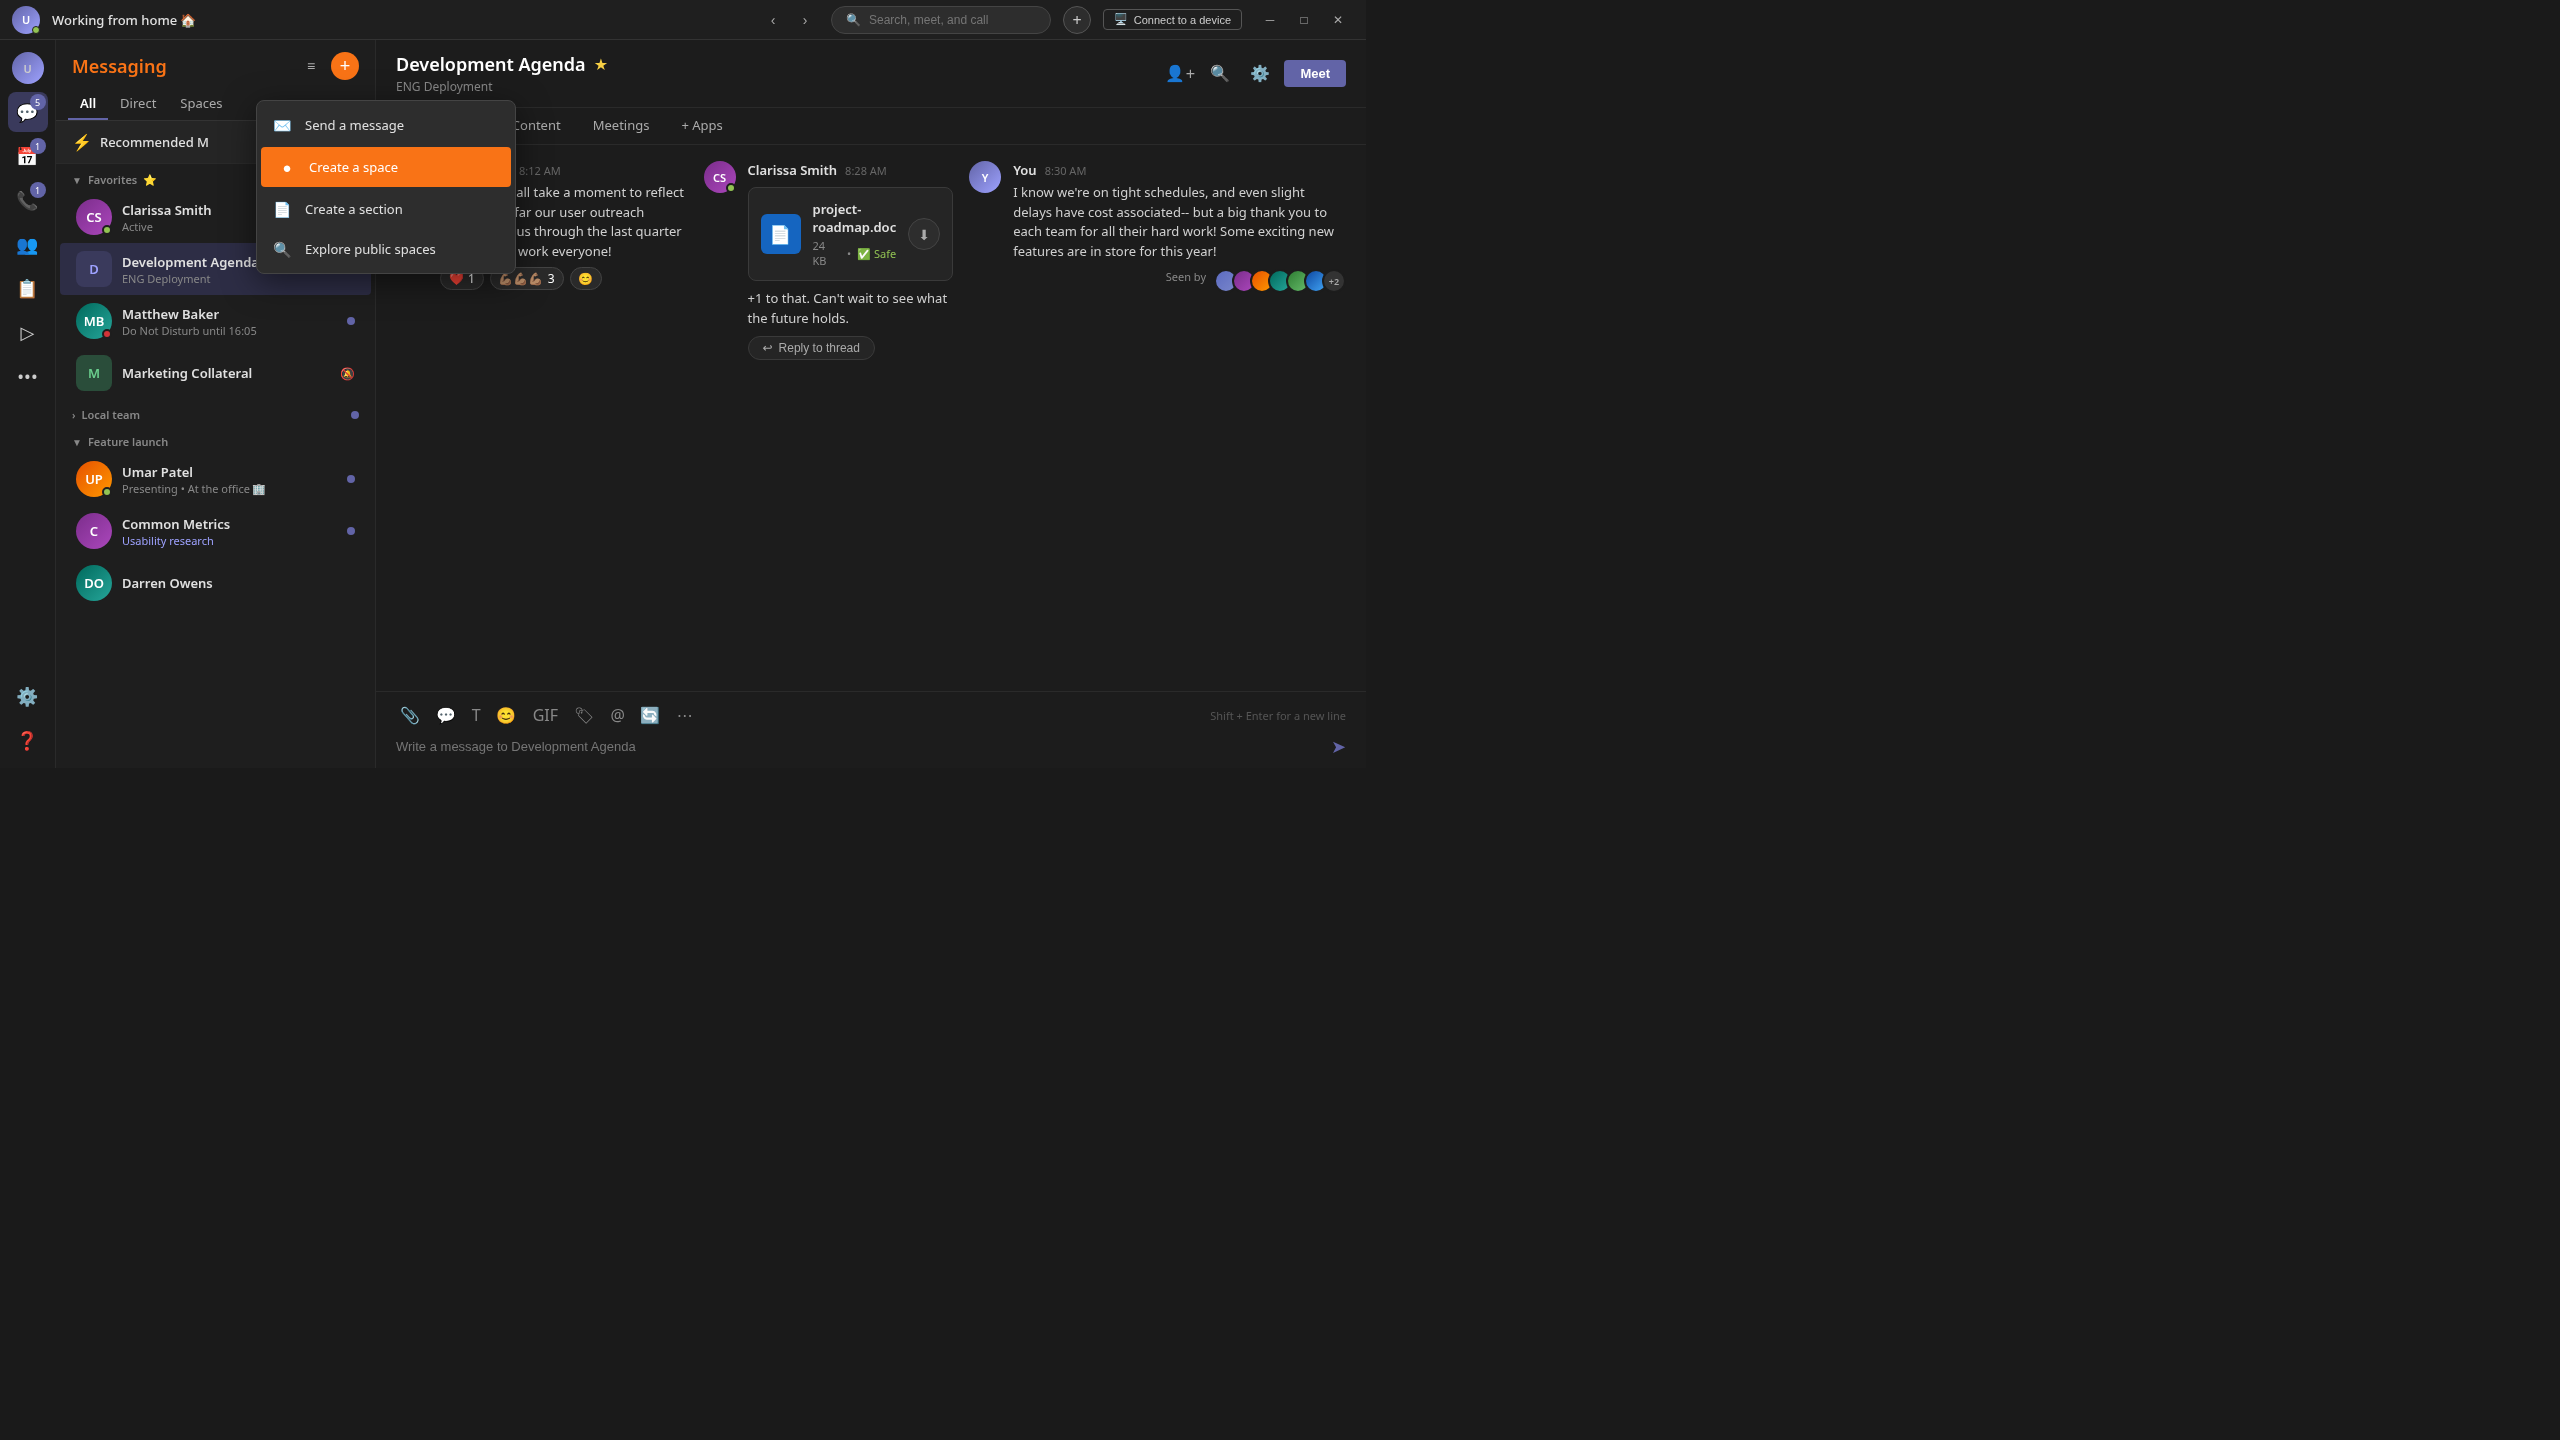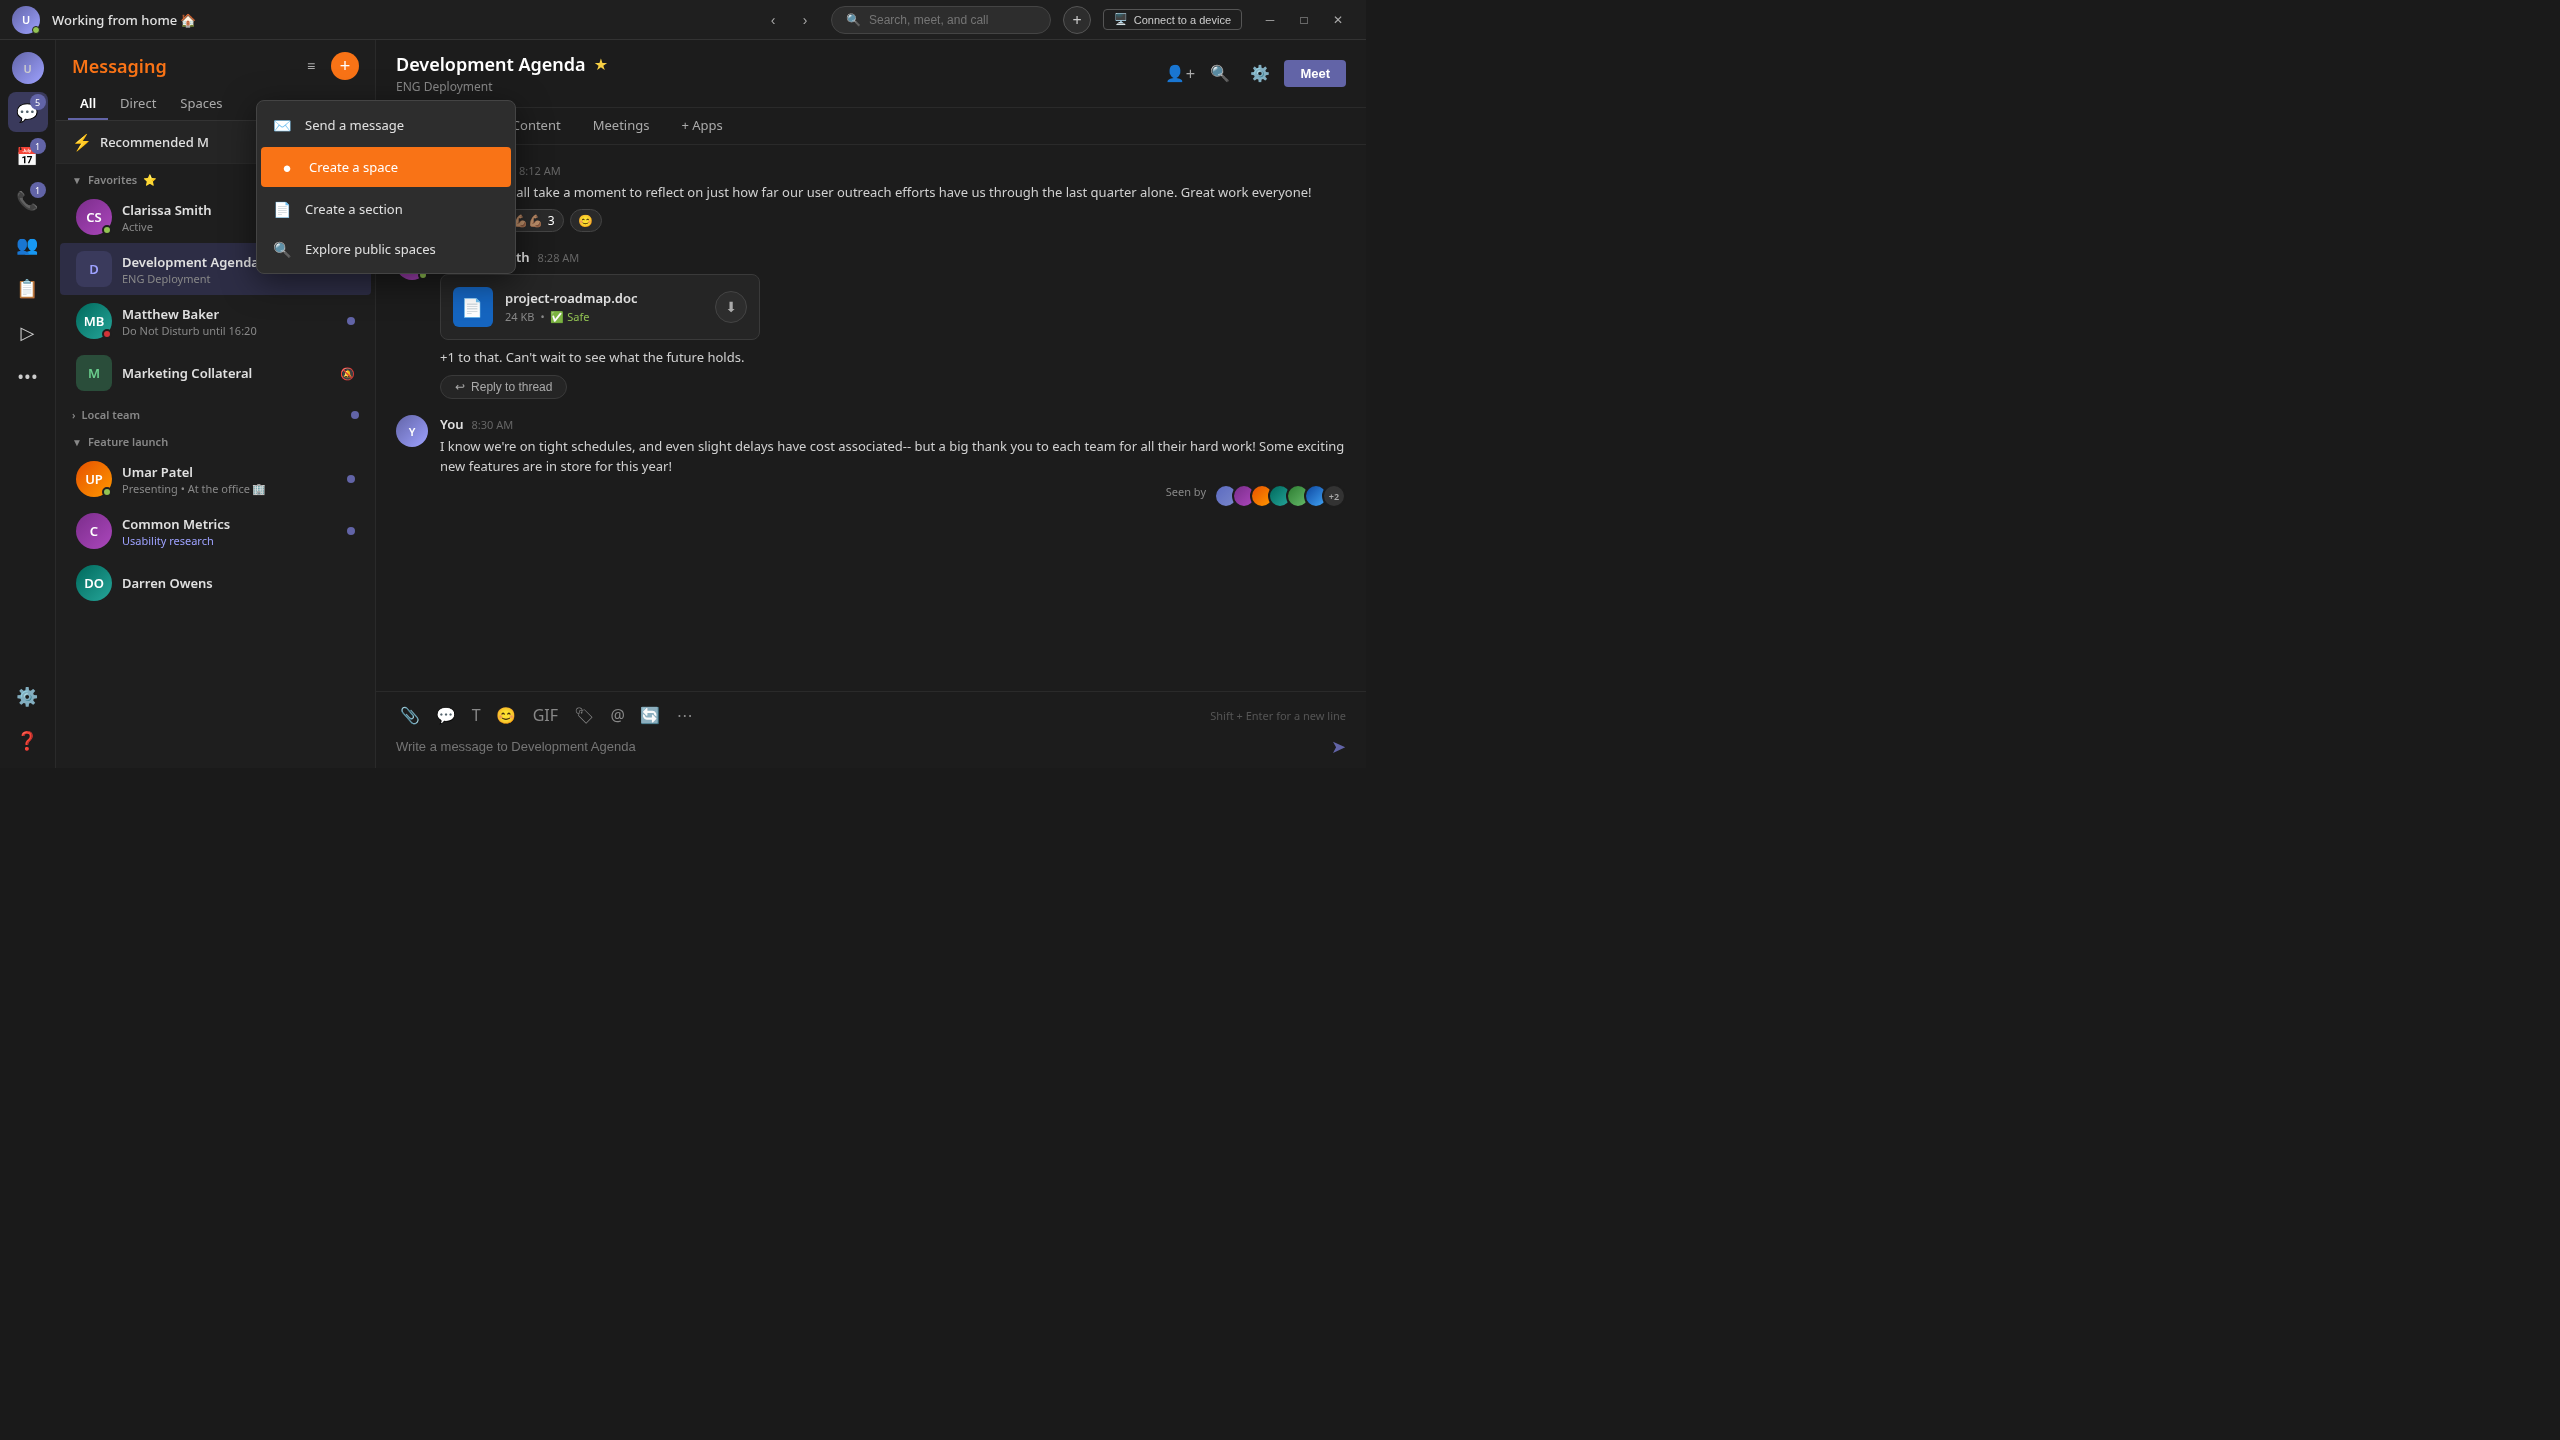--- a/index.html
+++ b/index.html
@@ -265,21 +265,21 @@
     }
     .chat-tab {
       padding: 8px 16px; font-size: 13px; color: #aaa;
       cursor: pointer; border-bottom: 2px solid transparent;
     }
     .chat-tab-add { color: #aaa; display: flex; align-items: center; gap: 4px; }
 
     
     .messages-area {
       flex: 1; overflow-y: auto; padding: 16px 20px;
-      display: flex; flex-direction: column; gap: 16px;
+      display: flex; flex-direction: row; gap: 16px;
     }
     .messages-area::-webkit-scrollbar { width: 4px; }
     .messages-area::-webkit-scrollbar-thumb { background: #444; border-radius: 2px; }
 
     .message-row {
       display: flex; gap: 12px; align-items: flex-start;
     }
     .msg-avatar {
       width: 32px; height: 32px; border-radius: 50%;
       background: linear-gradient(135deg, #5c6bc0, #7986cb);
@@ -485,21 +485,21 @@
       </div>
 
 
       <div class="convo-item">
         <div class="convo-avatar teal">
           <span>MB</span>
           <div class="avatar-status dnd"></div>
         </div>
         <div class="convo-info">
           <div class="convo-name">Matthew Baker</div>
-          <div class="convo-sub">Do Not Disturb until 16:20</div>
+          <div class="convo-sub">Do Not Disturb until 16:05</div>
         </div>
         <div class="convo-right">
           <div class="unread-dot"></div>
         </div>
       </div>
 
       <div class="convo-item">
         <div class="group-avatar" style="background:#2a4d3a;color:#6bcf8e">M</div>
         <div class="convo-info">
           <div class="convo-name">Marketing Collateral</div>

